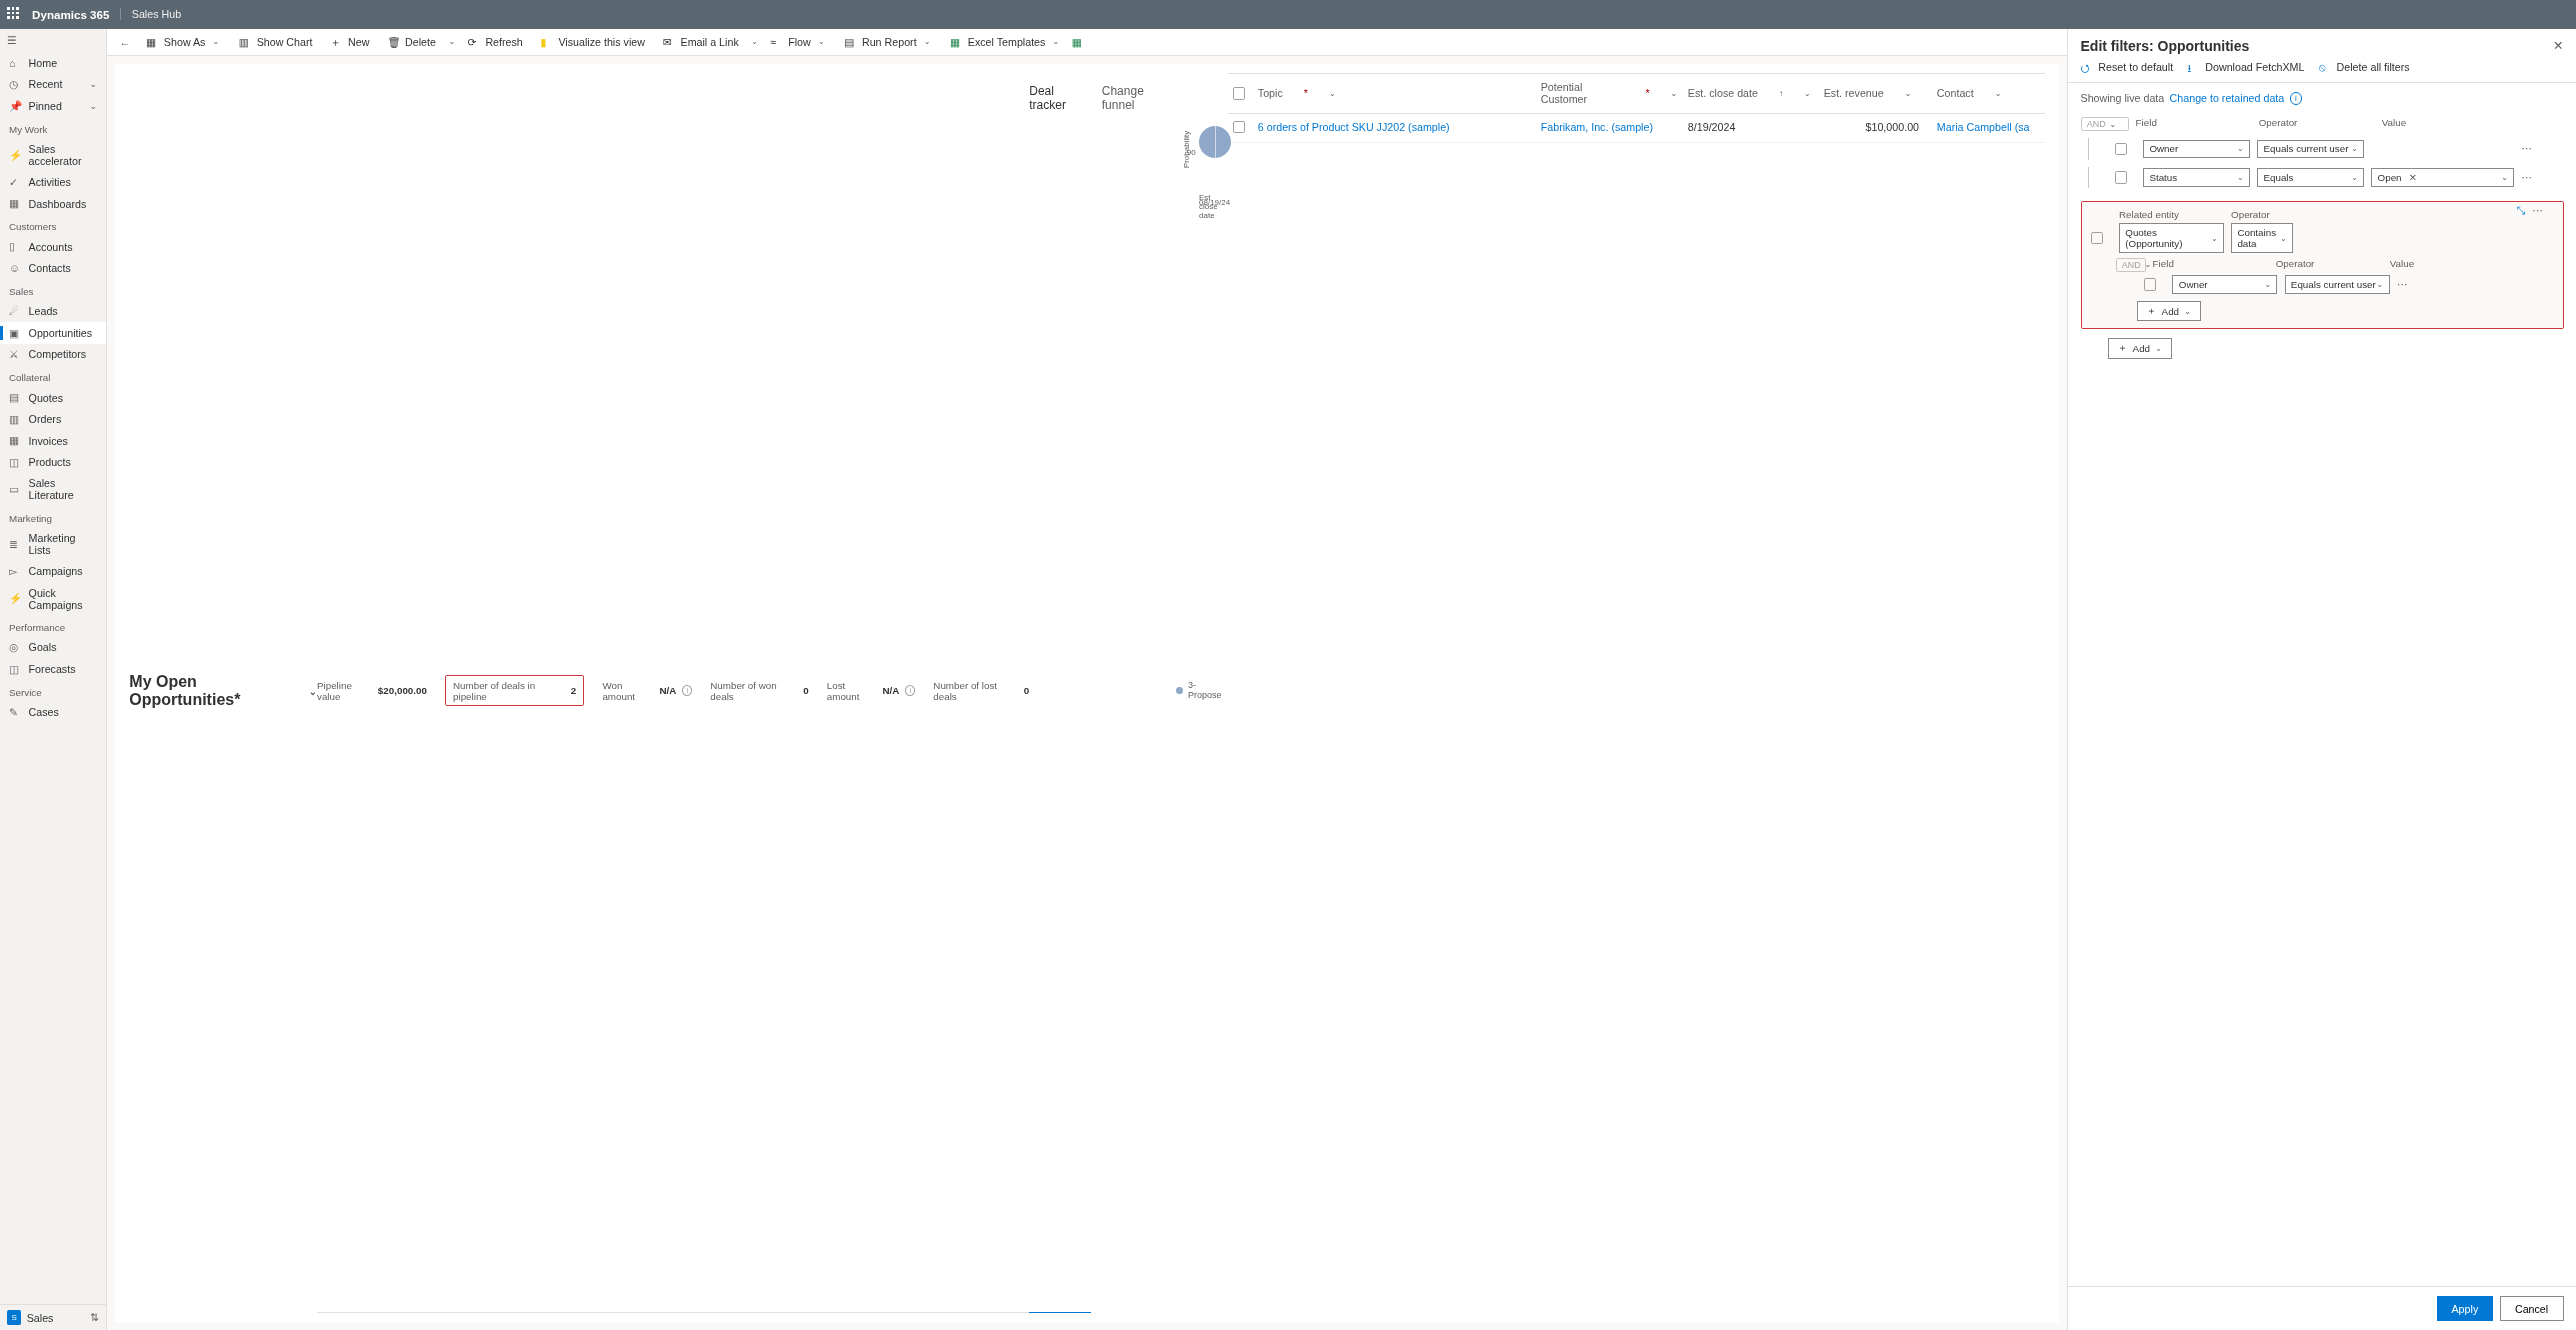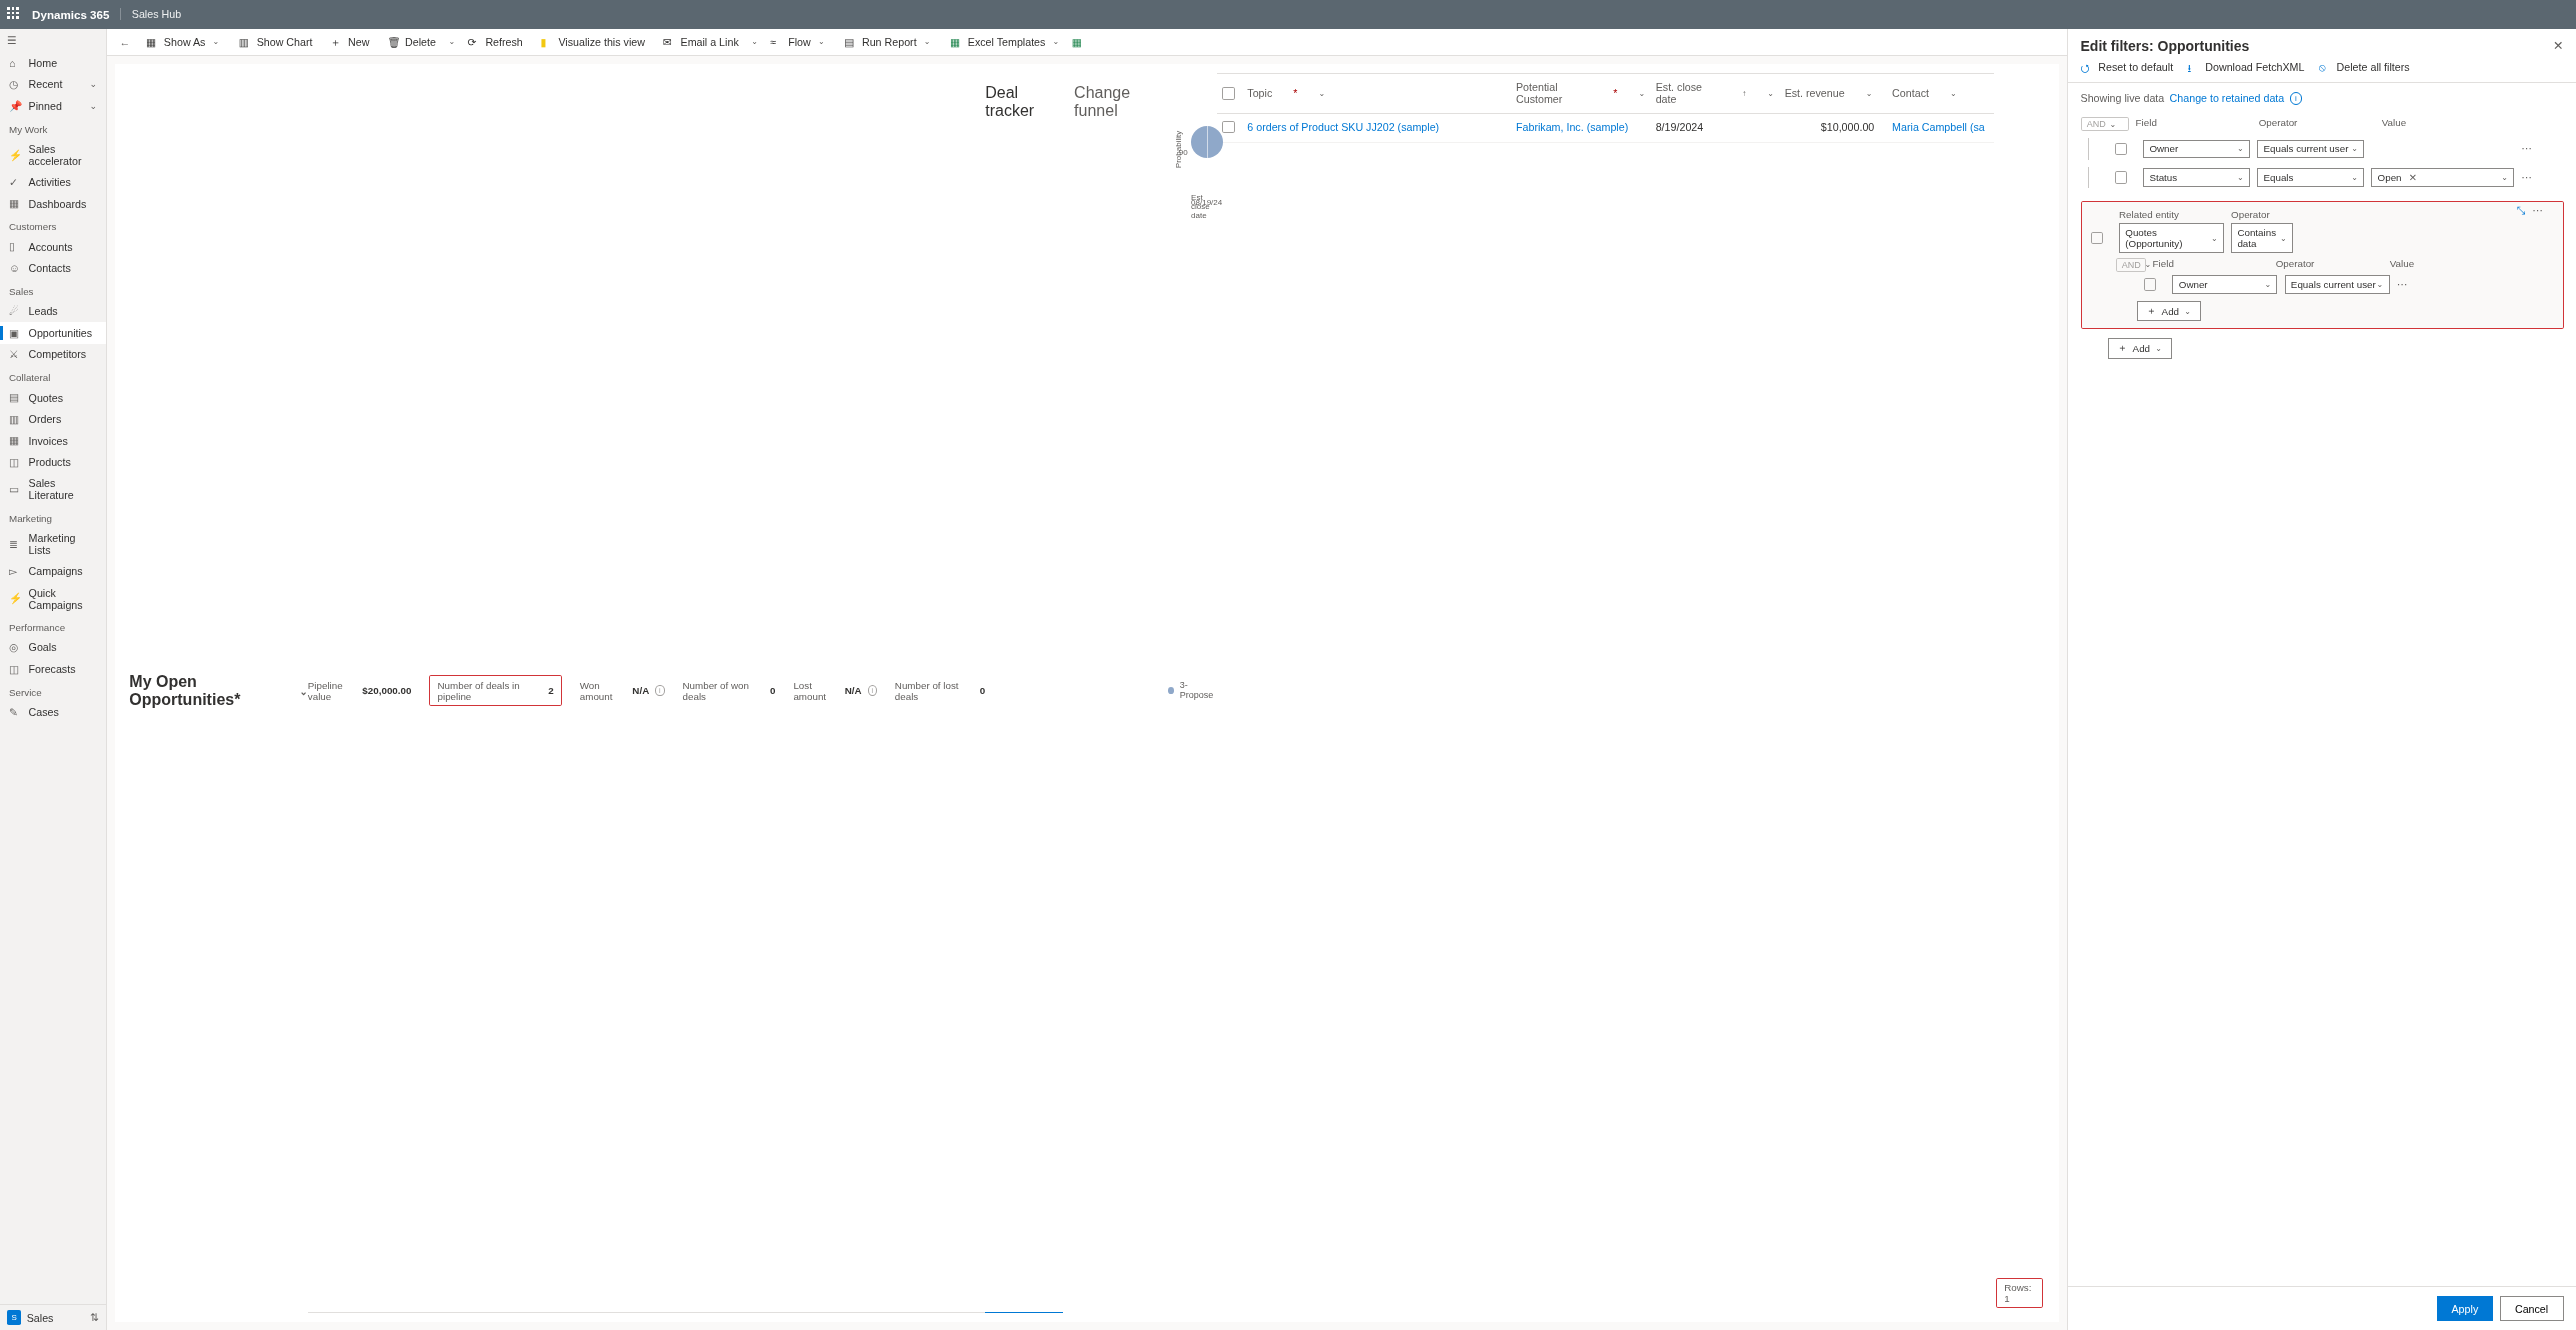--- a/index.html
+++ b/index.html
@@ -39,21 +39,21 @@
 .content { padding: 9px 14.3px; background:#fff; margin:8px; flex:1; display:flex; min-height:0;}
 .view-title { font-size:16px; font-weight:600; display:flex; align-items:center; gap:5.3px; padding:5.3px 0 9px;}
 .view-title .caret { font-size:9.8px; color:#605e5c;}
 
 .stats { display:flex; gap:18px; align-items:center; padding:5.3px 0 9px; font-size:9.8px; color:#605e5c; border-bottom:0.9px solid #e1dfdd;}
 .stats .stat { display:flex; gap:6px; align-items:center;}
 .stats .val { color:#323130; font-weight:600;}
 .stats .box-red { border:0.9px solid #d13438; padding:3.6px 7.1px; border-radius:1.8px;}
 .stats .info { width:10.7px; height:10.7px; border:0.9px solid #a19f9d; border-radius:50%; display:inline-flex; align-items:center; justify-content:center; font-size:7.1px; color:#a19f9d;}
 
-.tabs { display:flex; gap:11px; font-size:16px; padding-top:7.1px;}
+.tabs { display:flex; gap:11px; font-size:12px; padding-top:7.1px;}
 .tab { padding:3.6px 0 7.1px; cursor:pointer; color:#605e5c;}
 .tab.active { color:#323130; border-bottom:1.8px solid #0078d4;}
 
 .chart-area { height:143px; position:relative; margin-top:7.1px;}
 .chart-y { position:absolute; left:0; top:14px; bottom:18px; width:21.4px; display:flex; flex-direction:column; justify-content:center; align-items:center;}
 .chart-y .yl { transform:rotate(-90deg); font-size:8px; color:#605e5c;}
 .chart-y .tick { font-size:8px; color:#605e5c; position:absolute; right:1.8px; top:48%;}
 .chart-plot { position:absolute; left:23px; right:0; top:0; bottom:0;}
 .bubble { position:absolute; width:32px; height:32px; border-radius:50%; background:#8fa8c9; left:64%; top:32%;}
 .bubble::after { content:""; position:absolute; top:0; bottom:0; left:50%; width:0.9px; background:rgba(255,255,255,.6);}
@@ -386,23 +386,20 @@
         <div class="row">
           <div><span class="chkbox"></span></div>
           <div class="link">6 orders of Product SKU JJ202 (sample)</div>
           <div class="link">Fabrikam, Inc. (sample)</div>
           <div>8/19/2024</div>
           <div class="num">$10,000.00</div>
           <div class="link">Maria Campbell (sa</div>
         </div>
       </div>
 
-      <div class="rows-footer">
-        <span class="pill">Rows: 1</span>
-      </div>
     </div>
   </div>
 
   <div class="panel">
     <div class="panel-hd">
       <h2>Edit filters: Opportunities</h2>
       <span class="close">✕</span>
     </div>
     <div class="panel-tools">
       <div class="tbtn">

